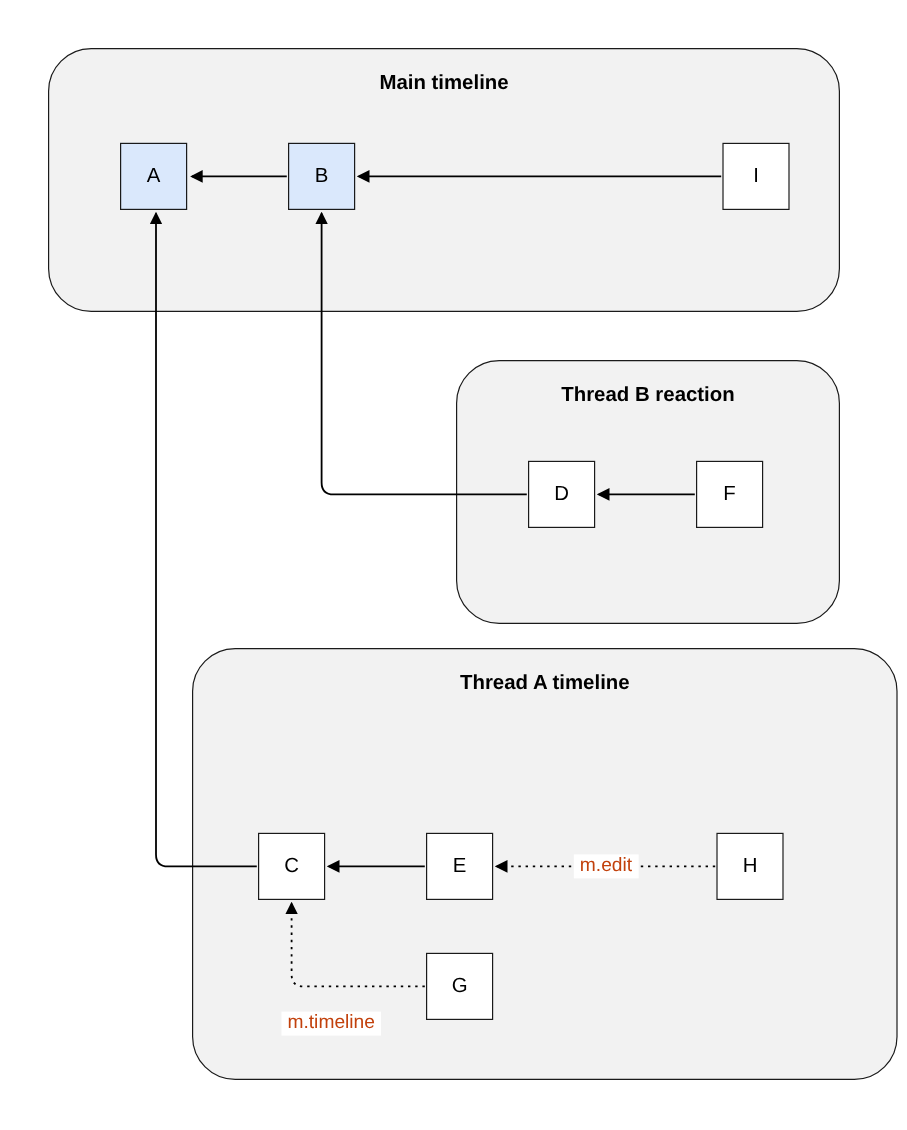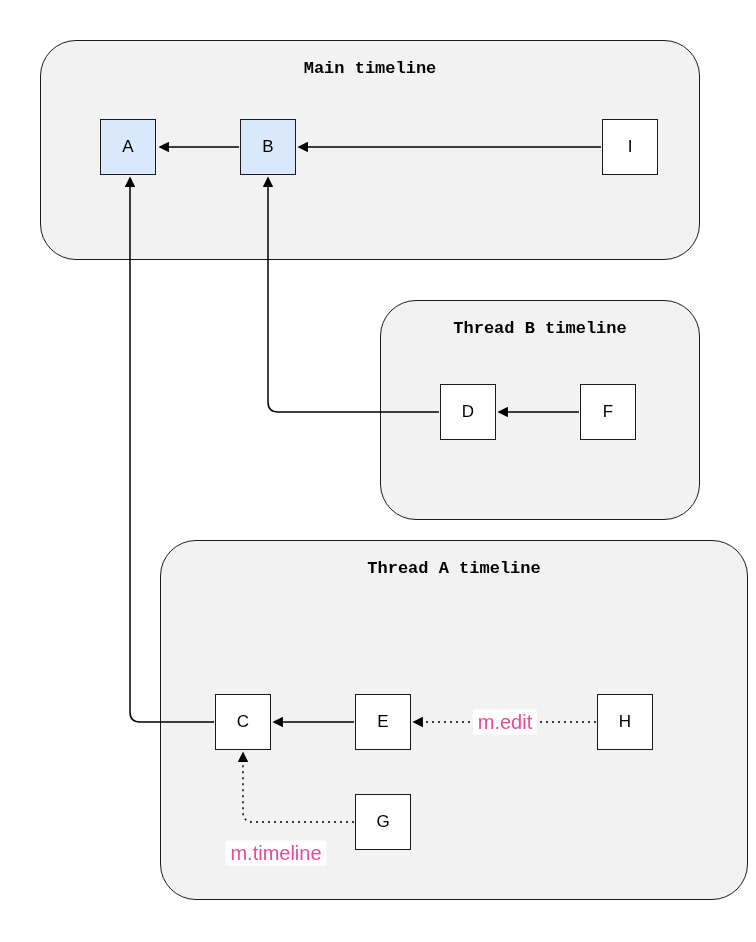--- a/index.html
+++ b/index.html
@@ -9,21 +9,20 @@
     width: 756px;
     height: 942px;
     background: #ffffff;
     overflow: hidden;
   }
   .group {
     position: absolute;
     background: #f2f2f2;
     border: 1.5px solid #1a1a1a;
     border-radius: 36px;
-    font-family: Liberation Mono, monospace;
   }
   .group-title {
     position: absolute;
     top: 18px;
     left: 0;
     right: 0;
     text-align: center;
     font-weight: bold;
     font-size: 17px;
     color: #000;
@@ -55,37 +54,37 @@
     justify-content: center;
     font-size: 17px;
     color: #000;
   }
   .node.highlight { background: #dae8fc; }
   .edge-label {
     position: absolute;
     transform: translate(-50%, -50%);
     background: #ffffff;
     padding: 1px 5px;
-    font-size: 20px;
-    color: #ec4899;
+    font-size: 16px;
+    color: #c2410c;
     white-space: nowrap;
     text-align: right;
   }
 </style>
 </head>
 <body>
 
 <div class="canvas">
 
   <div class="group" style="left:40px; top:40px; width:660px; height:220px;">
     <div class="group-title">Main timeline</div>
   </div>
 
   <div class="group" style="left:380px; top:300px; width:320px; height:220px;">
-    <div class="group-title">Thread B timeline</div>
+    <div class="group-title">Thread B reaction</div>
   </div>
 
   <div class="group" style="left:160px; top:540px; width:588px; height:360px;">
     <div class="group-title">Thread A timeline</div>
   </div>
 
   <svg class="edges" width="756" height="942" viewBox="0 0 756 942">
     <defs>
       <marker id="arrow" viewBox="0 0 10 10" refX="8.5" refY="5" markerWidth="7" markerHeight="7" orient="auto-start-reverse">
         <path d="M 0 0 L 10 5 L 0 10 z" fill="#000000"></path>

